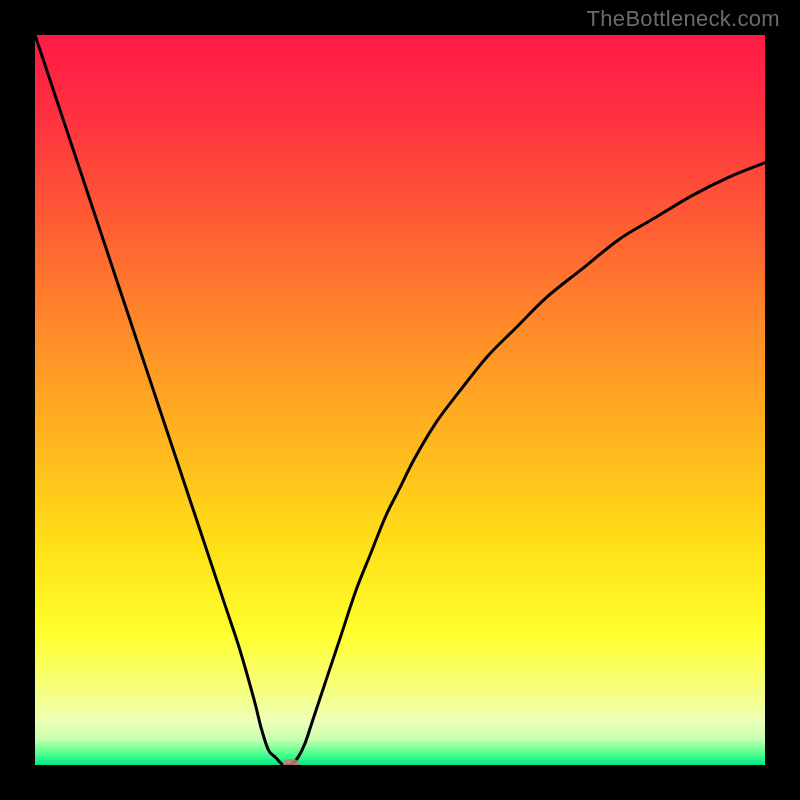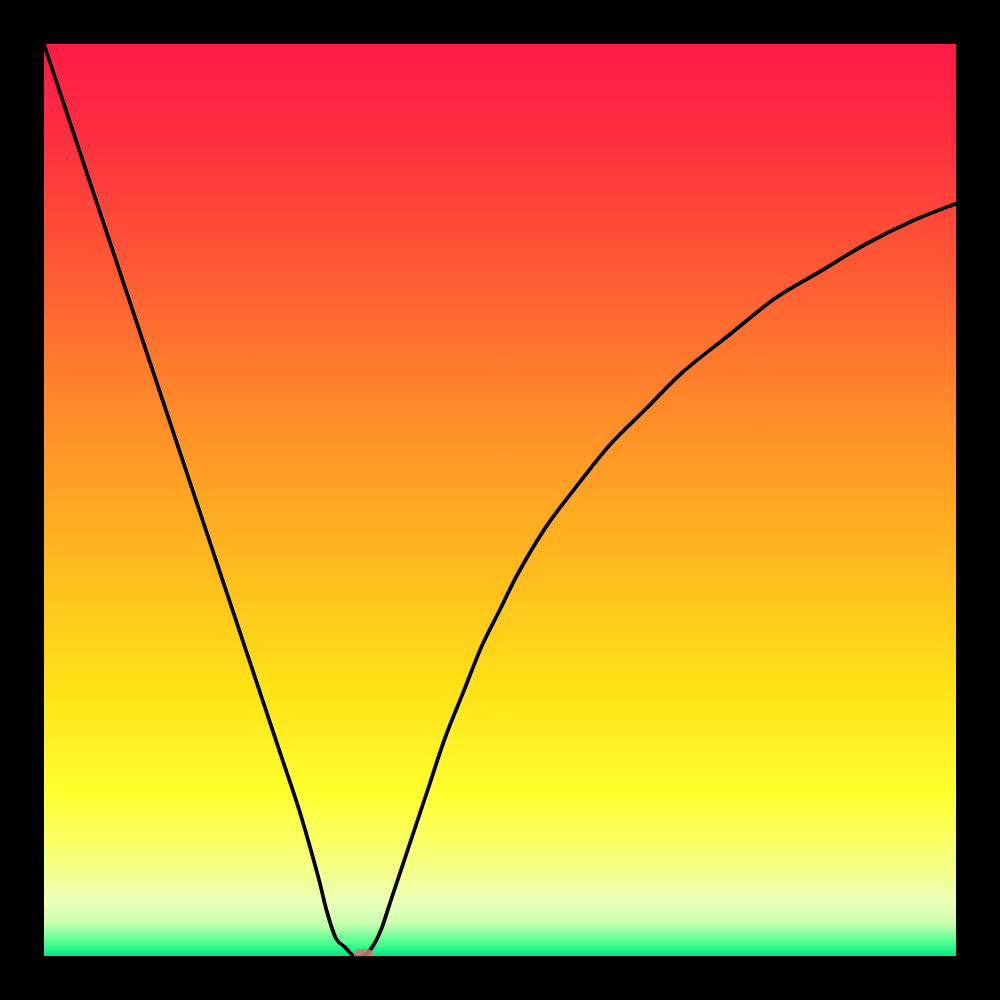--- a/index.html
+++ b/index.html
@@ -52,20 +52,21 @@
     letter-spacing: 0.3px;
     font-weight: 500;
     user-select: none;
   }
 </style>
 </head>
 <body>
 
 <div class="frame">
 
+  <div class="watermark">TheBottleneck.com</div>
 
   <div class="plot-area">
     <svg class="gradient" viewBox="0 0 100 100" preserveAspectRatio="none">
       <defs>
         <linearGradient id="bg-grad" x1="0" y1="0" x2="0" y2="1">
             <stop offset="0%" stop-color="#ff1a46"></stop>
             <stop offset="10%" stop-color="#ff2e41"></stop>
             <stop offset="25%" stop-color="#ff5a34"></stop>
             <stop offset="40%" stop-color="#ff8a2a"></stop>
             <stop offset="55.00000000000001%" stop-color="#ffb41f"></stop>

